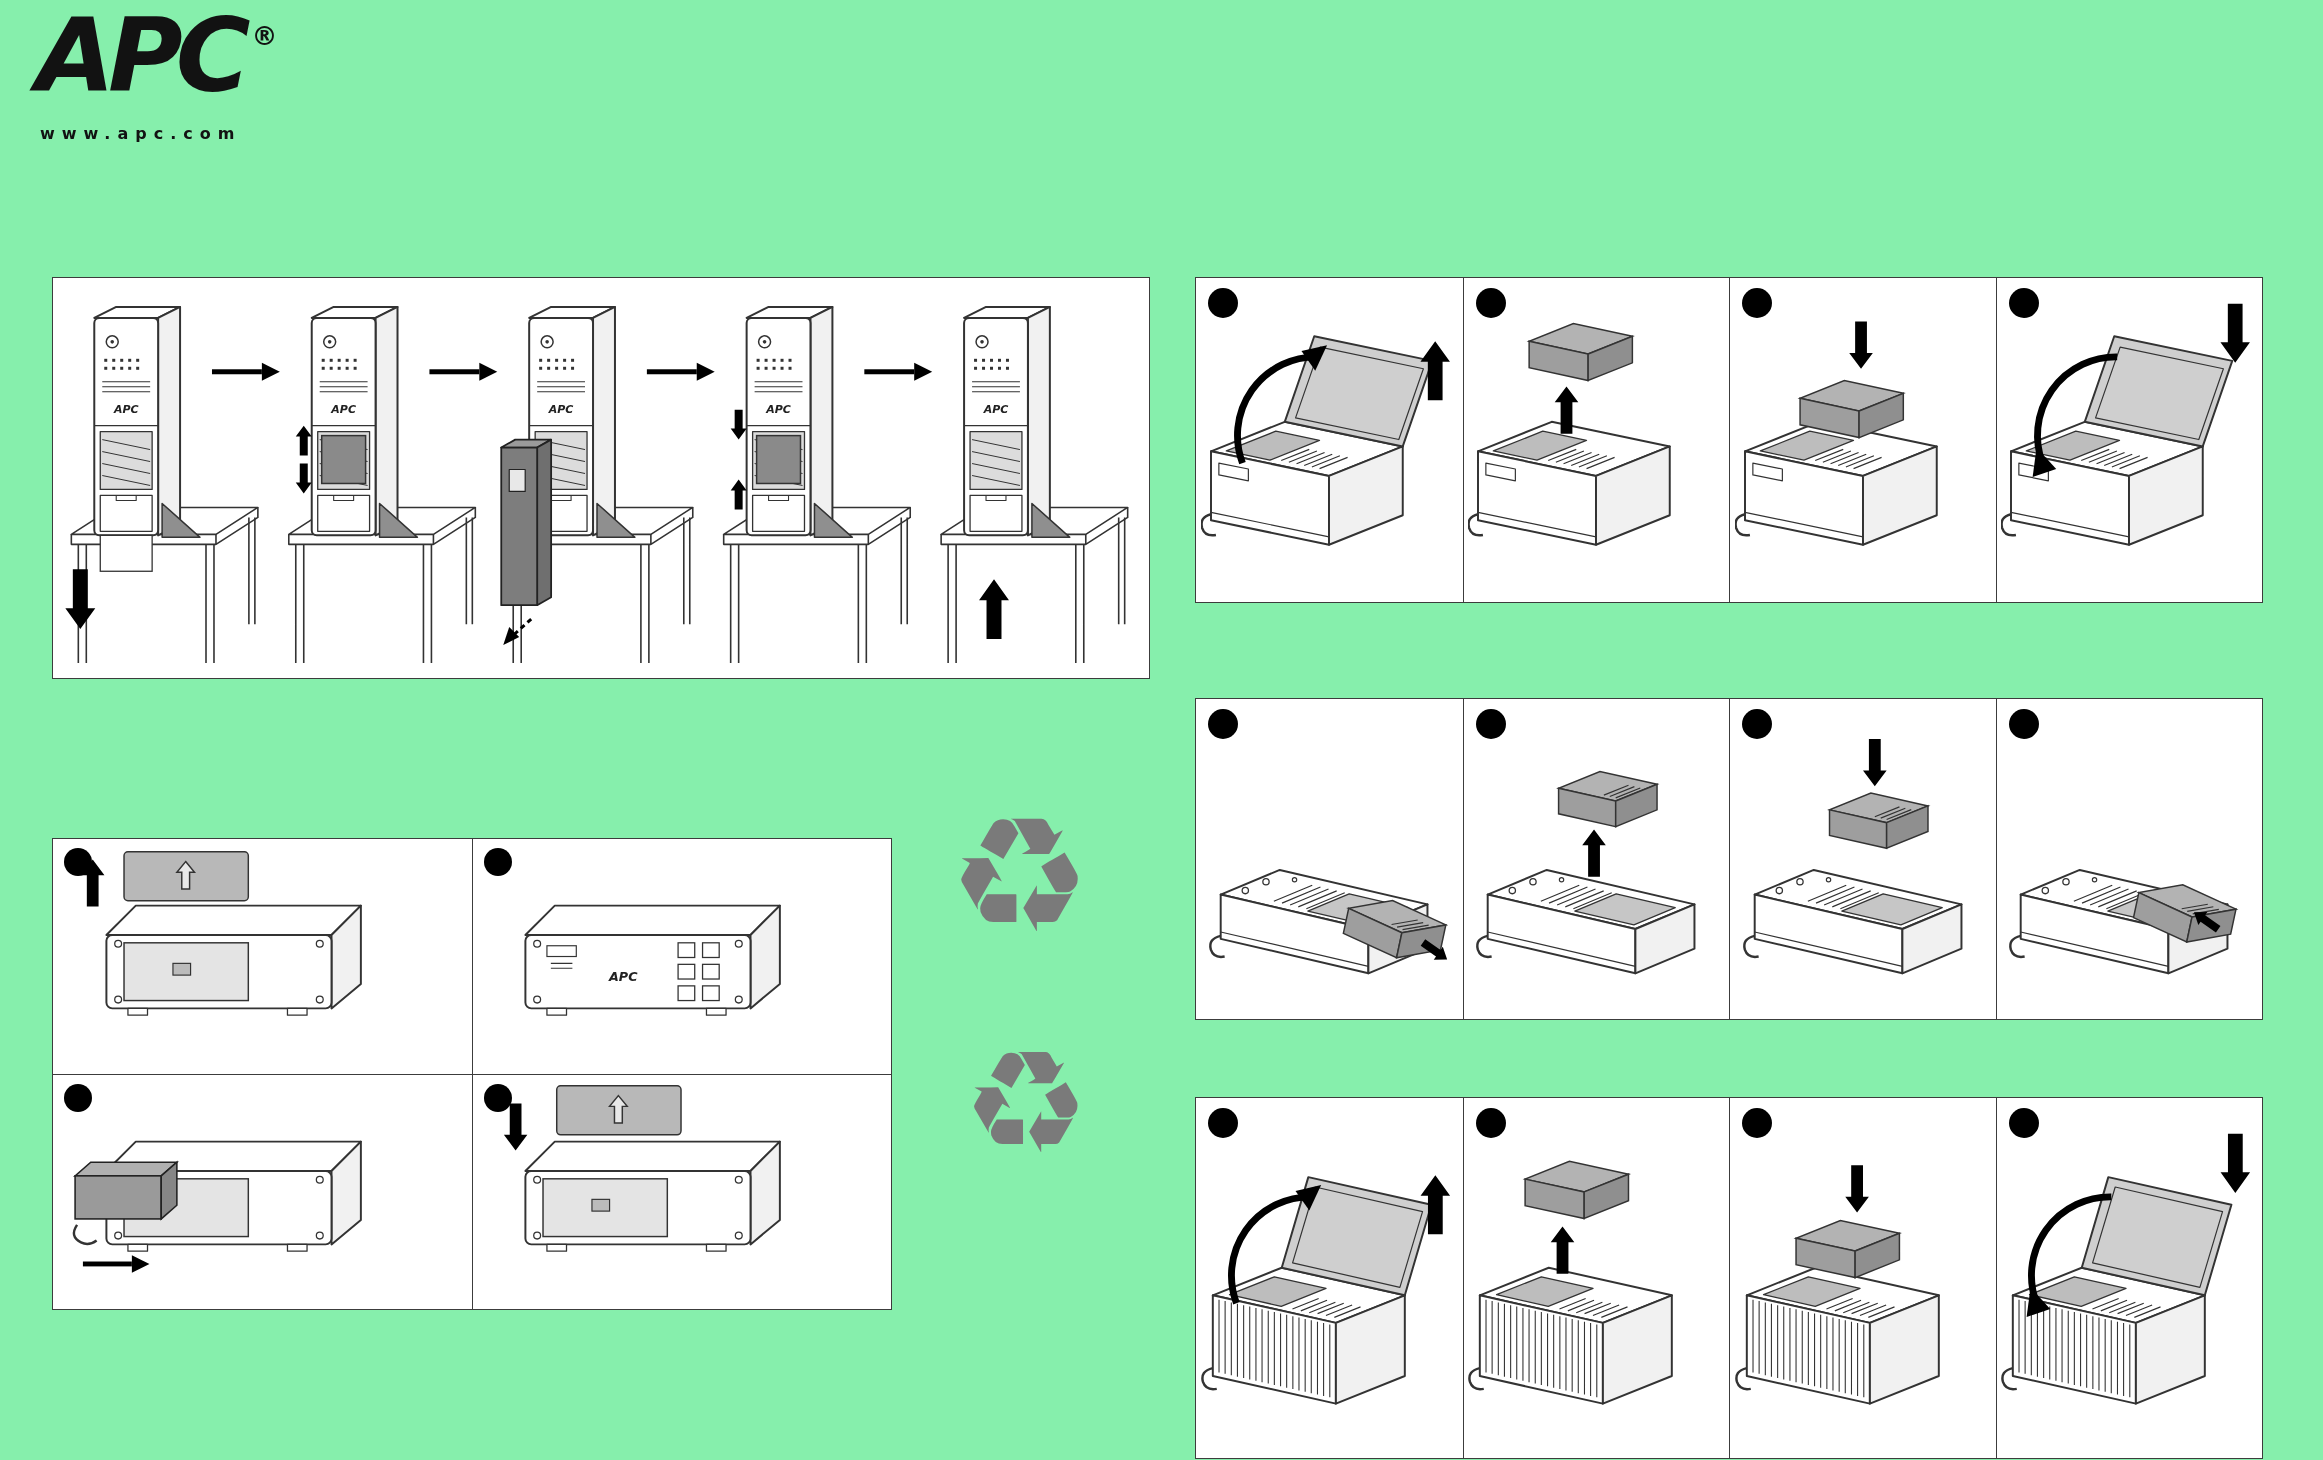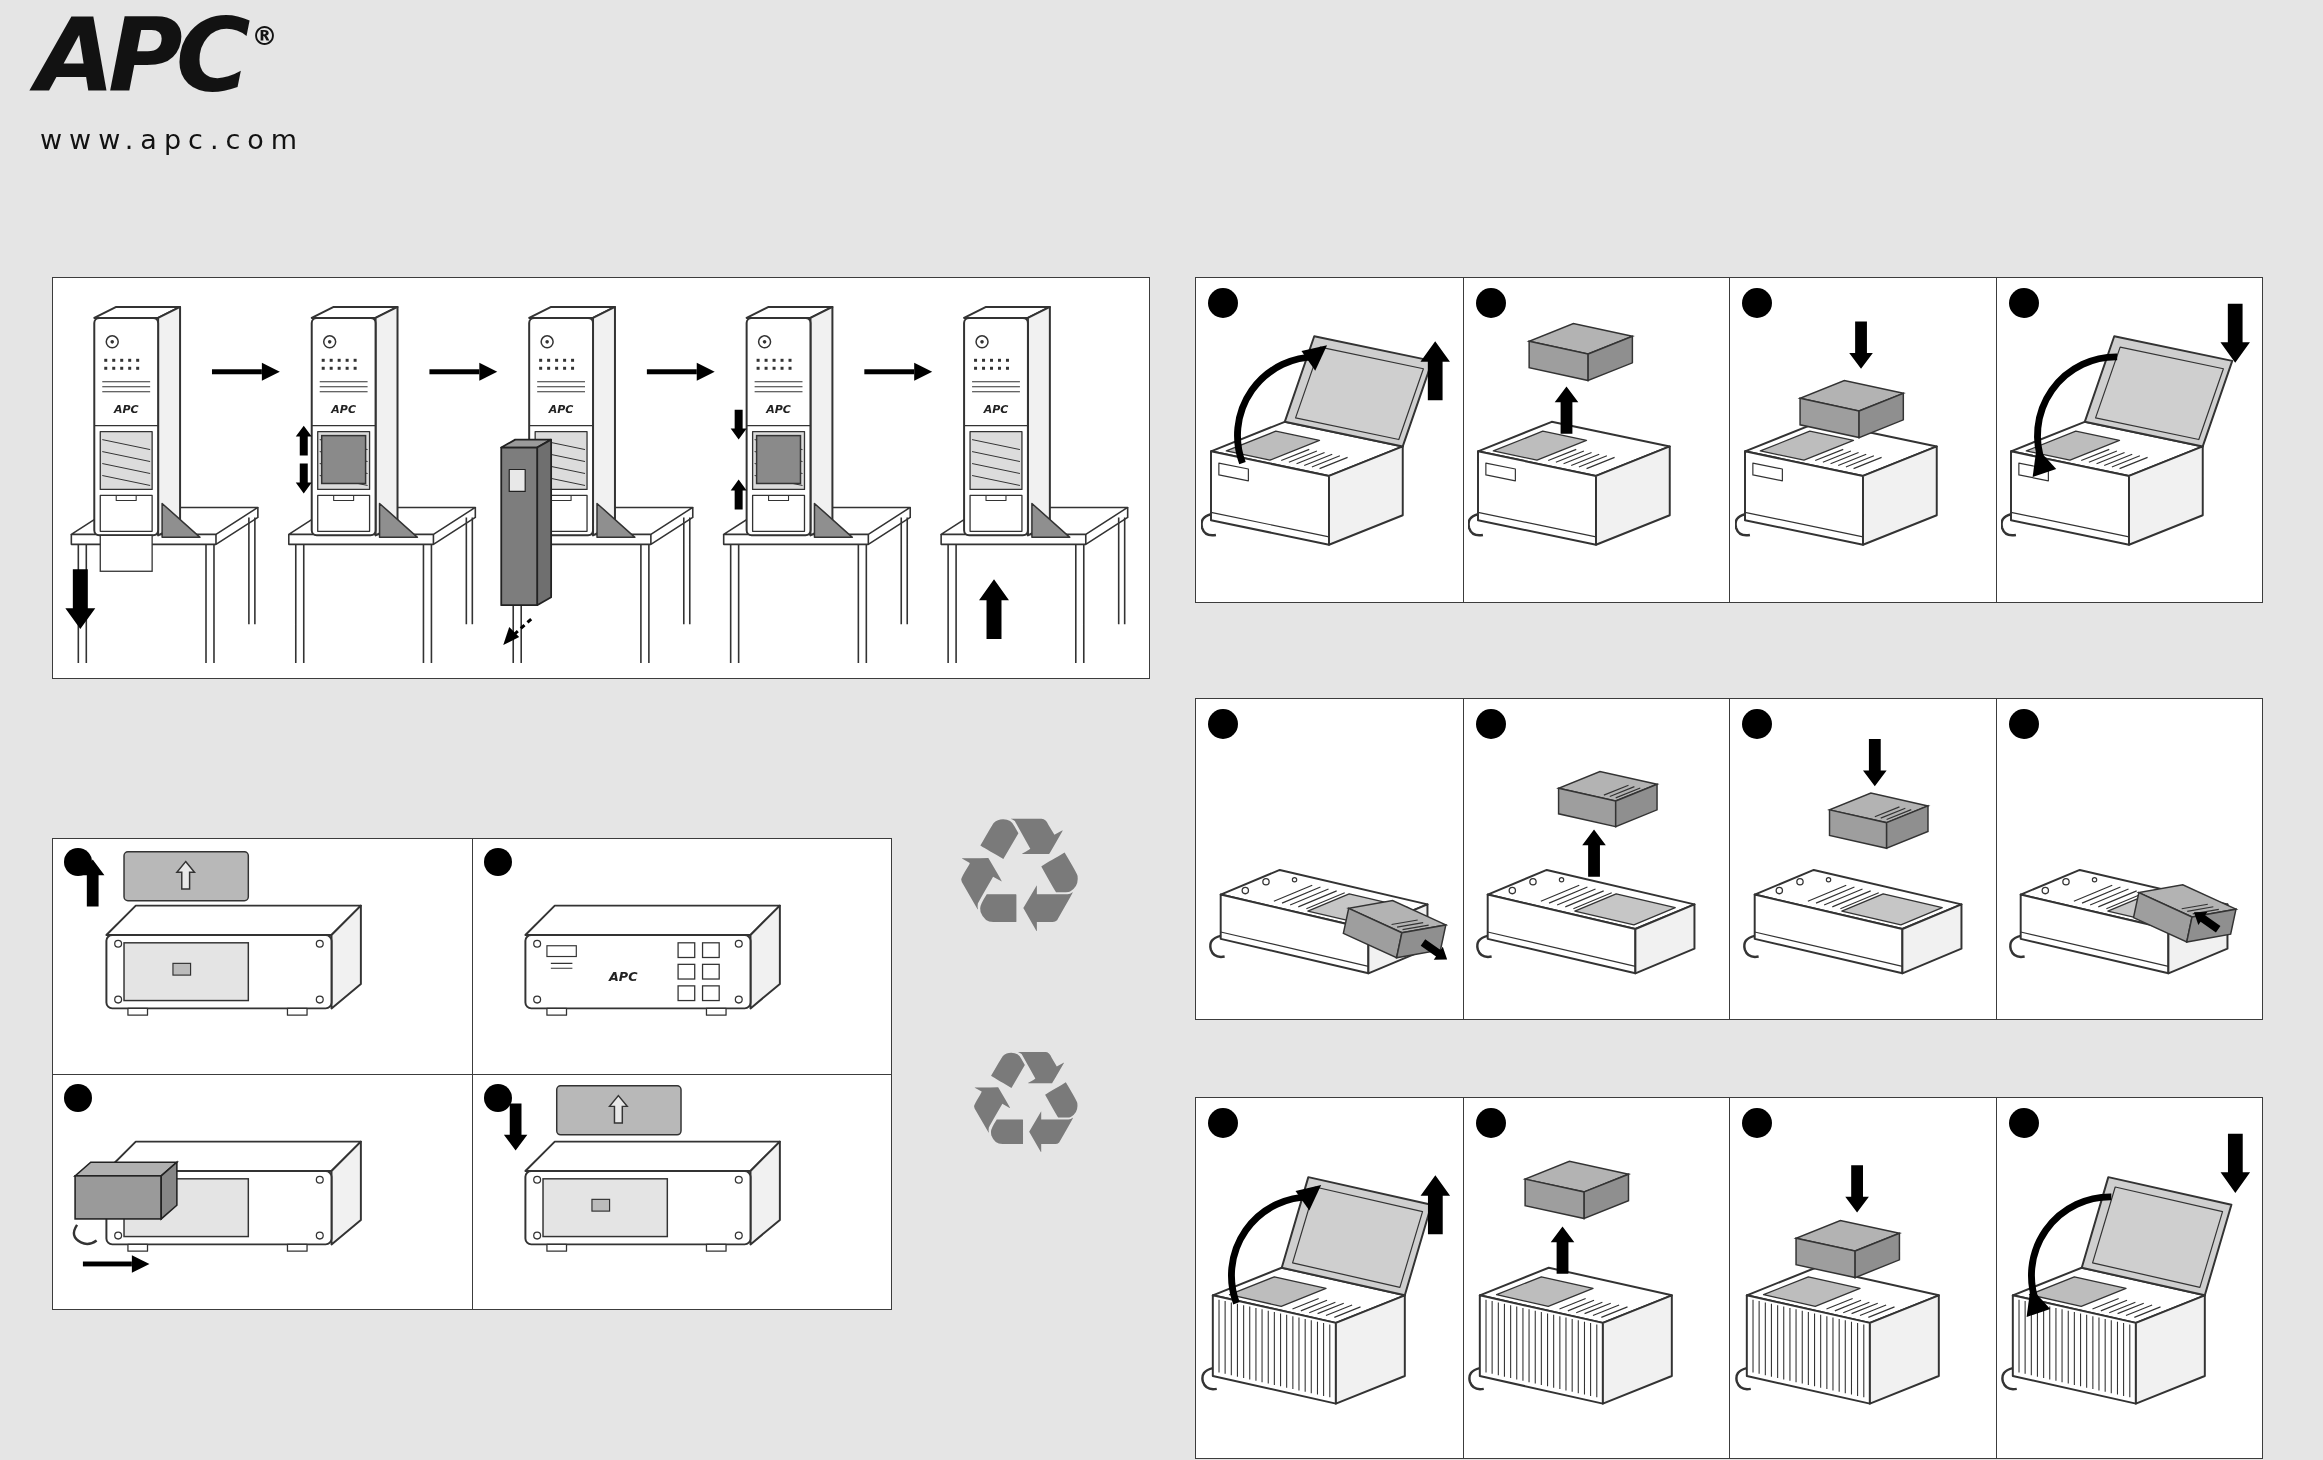--- a/index.html
+++ b/index.html
@@ -1,20 +1,20 @@
 <!DOCTYPE html>
 <html><head>
 <meta charset="utf-8">
 <style>
   *{box-sizing:border-box}
   body{margin:0;background:#ffffff}
-  .page{position:relative;width:2323px;height:1460px;background:#e5e5e5;font-family:"DejaVu Sans",sans-serif;overflow:hidden;color:#111}
+  .page{position:relative;width:2323px;height:1460px;background:#86efac;font-family:"DejaVu Sans",sans-serif;overflow:hidden;color:#111}
   .logo{position:absolute;left:36px;top:0px;font-weight:bold;font-style:italic;font-size:102px;letter-spacing:-7px;line-height:1.1;color:#121212}
   .logo .reg{font-size:26px;font-style:normal;letter-spacing:0;vertical-align:46px;margin-left:8px}
-  .site{position:absolute;left:40px;top:124px;font-size:27px;font-weight:normal;letter-spacing:7px;color:#121212}
+  .site{position:absolute;left:40px;top:124px;font-size:16px;font-weight:bold;letter-spacing:7px;color:#121212}
   .panel{position:absolute;background:#fff;border:1.5px solid #3c3c3c}
   .panelA{left:52px;top:277px;width:1098px;height:402px}
   .panelB{left:52px;top:838px;width:840px;height:472px;display:grid;grid-template-columns:1fr 1fr;grid-template-rows:1fr 1fr}
   .panelB .cell{position:relative;overflow:hidden}
   .panelB .cell:nth-child(2){border-left:1.5px solid #3c3c3c}
   .panelB .cell:nth-child(3){border-top:1.5px solid #3c3c3c}
   .panelB .cell:nth-child(4){border-left:1.5px solid #3c3c3c;border-top:1.5px solid #3c3c3c}
   .steps-row{position:absolute;background:#fff;border:1.5px solid #3c3c3c;display:grid;grid-template-columns:repeat(4,1fr)}
   .rowA{left:1195px;top:277px;width:1068px;height:326px}
   .rowB{left:1195px;top:698px;width:1068px;height:322px}

